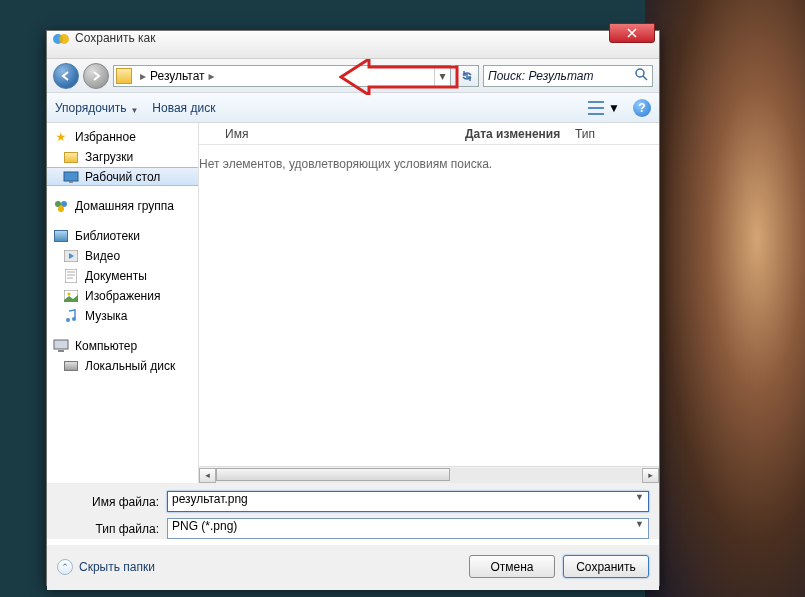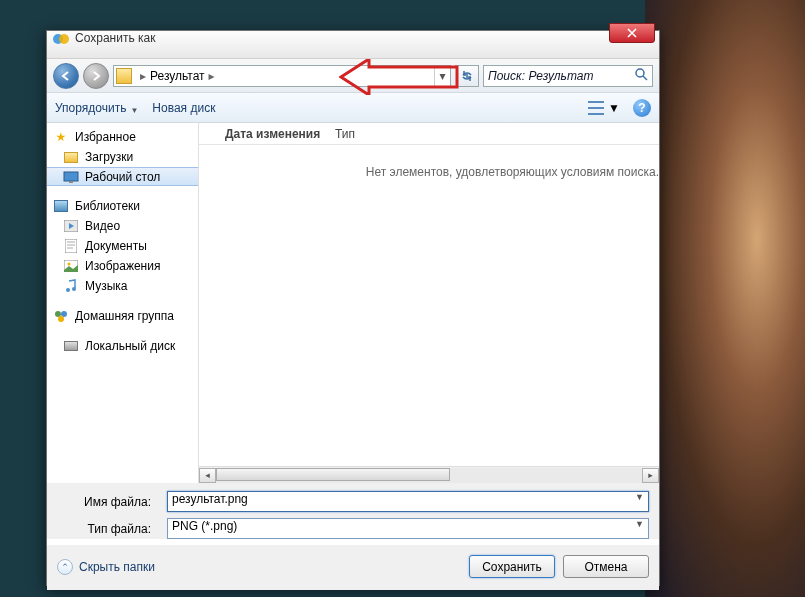--- a/index.html
+++ b/index.html
@@ -48,29 +48,29 @@
   .folder-i { width:14px; height:11px; background:linear-gradient(#ffe9a3,#f0c040); border:1px solid #c9a030;}
   .lib-i { width:14px; height:12px; background:linear-gradient(#b0d8f0,#5090c0); border:1px solid #4070a0;}
   .drive-i { width:14px; height:10px; background:linear-gradient(#e0e0e0,#a0a0a0); border:1px solid #777;}
 
   .content { flex:1; background:#fff; position:relative;}
   .col-headers { height:22px; border-bottom:1px solid #e5e5e5; display:flex; align-items:center; padding-left:20px;}
   .col { color:#444; padding:0 6px;}
   .col.name { width:240px;}
   .col.date { width:110px;font-weight:bold;}
   .col.type { width:60px;}
-  .empty-msg { text-align:right; color:#666; margin-top:20px;}
+  .empty-msg { text-align:left; color:#666; margin-top:12px;}
   .hscroll { position:absolute; bottom:0; left:0; right:0; height:17px; background:#f0f0f0; border-top:1px solid #ddd; display:flex; align-items:center;}
   .hscroll .arr { width:17px; height:15px; background:linear-gradient(#fdfdfd,#e0e0e0); border:1px solid #b0b0b0; display:flex; align-items:center; justify-content:center; color:#555; font-size:9px;}
   .hscroll .track { flex:1; height:15px; background:#eaeaea; position:relative;}
   .hscroll .thumb { position:absolute; left:0; top:0; width:55%; height:13px; background:linear-gradient(#f5f5f5,#d8d8d8); border:1px solid #aaa;}
 
   .form-area { background:#f0f0f0; padding:8px 10px 0 10px;}
   .form-row { display:flex; align-items:center; margin-bottom:6px;}
-  .form-label { width:110px; text-align:right; padding-right:16px; color:#000;}
+  .form-label { width:110px; text-align:right; padding-right:8px; color:#000;}
   .form-input { flex:1; height:21px; border:1px solid #7a9ac0; background:#fff; padding:0 4px; display:flex; align-items:flex-start;}
   .form-input .dd { margin-left:auto; font-size:9px; color:#555;}
   .form-input.filename { border-color:#3a6ea5; box-shadow:0 0 2px #6aa0e0;}
 
   .footer { background:#f0f0f0; padding:10px 10px 12px 10px; display:flex; align-items:center;}
   .hide-folders { display:flex; align-items:center; gap:6px; color:#1a3e6e; cursor:default;}
   .hide-arrow { width:16px; height:16px; border:1px solid #a0b8d0; border-radius:50%; background:linear-gradient(#fff,#e0ecf8); display:flex; align-items:center; justify-content:center; font-size:9px; color:#3a6ea5;}
   .btns { margin-left:auto; display:flex; gap:8px;}
   .btn { min-width:86px; height:23px; background:linear-gradient(#fdfdfd,#e4e4e4); border:1px solid #8a8a8a; border-radius:3px; display:flex; align-items:center; justify-content:center; cursor:default;}
   .btn.primary { border-color:#3a7ac0; box-shadow:0 0 2px #6aa0e0;}
@@ -175,20 +175,32 @@
                 <rect x="1" y="1" width="14" height="9" fill="#4a90d0" stroke="#2a5a8a"></rect>
                 <rect x="6" y="10" width="4" height="2" fill="#888"></rect>
               </svg>
           </span>
           <span>Рабочий стол</span>
         </div>
       </div>
       <div class="nav-group">
         <div class="nav-item header">
           <span class="tree-icon">
+              <svg width="16" height="14">
+                <circle cx="5" cy="5" r="3" fill="#5a9850"></circle>
+                <circle cx="11" cy="5" r="3" fill="#4a90d0"></circle>
+                <circle cx="8" cy="10" r="3" fill="#f0b000"></circle>
+              </svg>
+            </span>
+          <span>Домашняя группа</span>
+        </div>
+      </div>
+      <div class="nav-group">
+        <div class="nav-item header">
+          <span class="tree-icon">
               <span class="lib-i"></span>
             </span>
           <span>Библиотеки</span>
         </div>
         <div class="nav-item">
           <span class="tree-icon">
               <svg width="14" height="12">
                 <rect width="14" height="12" fill="#e8e8e8" stroke="#888"></rect>
                 <path d="M5 3 L10 6 L5 9 Z" fill="#4a90d0"></path>
               </svg>
@@ -222,40 +234,38 @@
                 <circle cx="9" cy="10" r="2" fill="#4a90d0"></circle>
               </svg>
             </span>
           <span>Музыка</span>
         </div>
       </div>
       <div class="nav-group">
         <div class="nav-item header">
           <span class="tree-icon">
               <svg width="16" height="14">
-                <circle cx="5" cy="5" r="3" fill="#5a9850"></circle>
-                <circle cx="11" cy="5" r="3" fill="#4a90d0"></circle>
-                <circle cx="8" cy="10" r="3" fill="#f0b000"></circle>
-              </svg>
-            </span>
-          <span>Домашняя группа</span>
-        </div>
-      </div>
-      <div class="nav-group">
+                <rect x="1" y="1" width="14" height="9" fill="#d0d8e0" stroke="#667"></rect>
+                <rect x="5" y="11" width="6" height="2" fill="#888"></rect>
+              </svg>
+            </span>
+          <span>Компьютер</span>
+        </div>
         <div class="nav-item">
           <span class="tree-icon">
               <span class="drive-i"></span>
             </span>
           <span>Локальный диск</span>
         </div>
       </div>
     </div>
 
     <div class="content">
       <div class="col-headers">
+        <div class="col name">Имя</div>
         <div class="col date">Дата изменения</div>
         <div class="col type">Тип</div>
       </div>
       <div class="empty-msg">Нет элементов, удовлетворяющих условиям поиска.</div>
       <div class="hscroll">
         <div class="arr">◂</div>
         <div class="track">
             <div class="thumb"></div>
           </div>
         <div class="arr">▸</div>
@@ -279,22 +289,22 @@
       </div>
     </div>
   </div>
 
   <div class="footer">
     <div class="hide-folders">
       <span class="hide-arrow">⌃</span>
       <span>Скрыть папки</span>
     </div>
     <div class="btns">
+      <div class="btn">
+        <span>Отмена</span>
+      </div>
       <div class="btn primary">
         <span>Сохранить</span>
       </div>
-      <div class="btn">
-        <span>Отмена</span>
-      </div>
     </div>
   </div>
 
 </div>
 
 </body></html>

